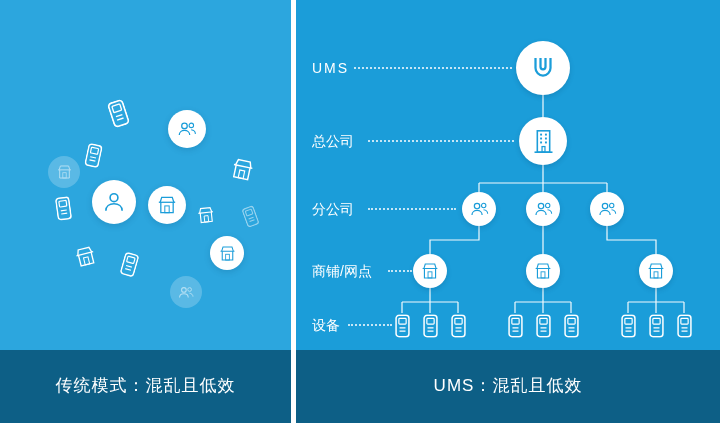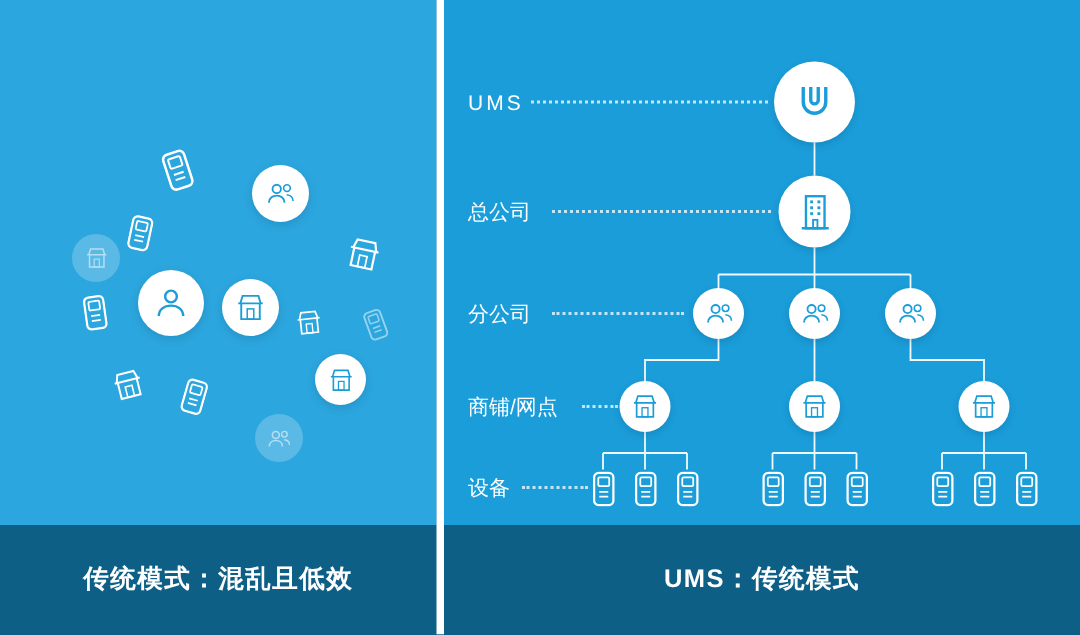--- a/index.html
+++ b/index.html
@@ -8,21 +8,21 @@
     font-family:"Liberation Sans","DejaVu Sans",sans-serif;
     color:var(--text,#fff);
   }
   .panel{position:absolute;top:0;height:350px;}
   .panel.left{left:0;width:291px;background:var(--left-bg,#2CA6DE);}
   .divider{position:absolute;left:291px;top:0;width:5px;height:423px;background:var(--divider,#fff);}
   .panel.right{left:296px;width:424px;background:var(--right-bg,#1B9DD9);}
 
   .caption{
     position:absolute;left:0;top:374px;width:100%;text-align:center;
-    font-size:17px;font-weight:bold;letter-spacing:1px;color:var(--text,#fff);
+    font-size:17px;font-weight:normal;letter-spacing:1px;color:var(--text,#fff);
   }
 
   
   .scatter-item{position:absolute;display:flex;align-items:center;justify-content:center;}
   .bubble{border-radius:50%;background:var(--node-bg,#fff);box-shadow:0 2px 6px rgba(0,60,100,.18);}
   .ghost{border-radius:50%;background:rgba(255,255,255,.22);box-shadow:none;}
   .ic{display:block;}
   .ic-white{color:#fff;}
   .ic-blue{color:var(--icon-blue,#1B9DD9);}
   .faint{opacity:.55;}
@@ -280,16 +280,16 @@
         <svg class="ic ic-white" width="15" height="24" viewBox="0 0 14 22">
           <use href="#sym-phone"></use>
         </svg>
       </div>
     <div class="device" style="left:381px;top:314px">
         <svg class="ic ic-white" width="15" height="24" viewBox="0 0 14 22">
           <use href="#sym-phone"></use>
         </svg>
       </div>
 
-    <div class="caption">UMS：传统模式</div>
+    <div class="caption">UMS：混乱且低效</div>
   </section>
 
 </div>
 
 </body></html>

